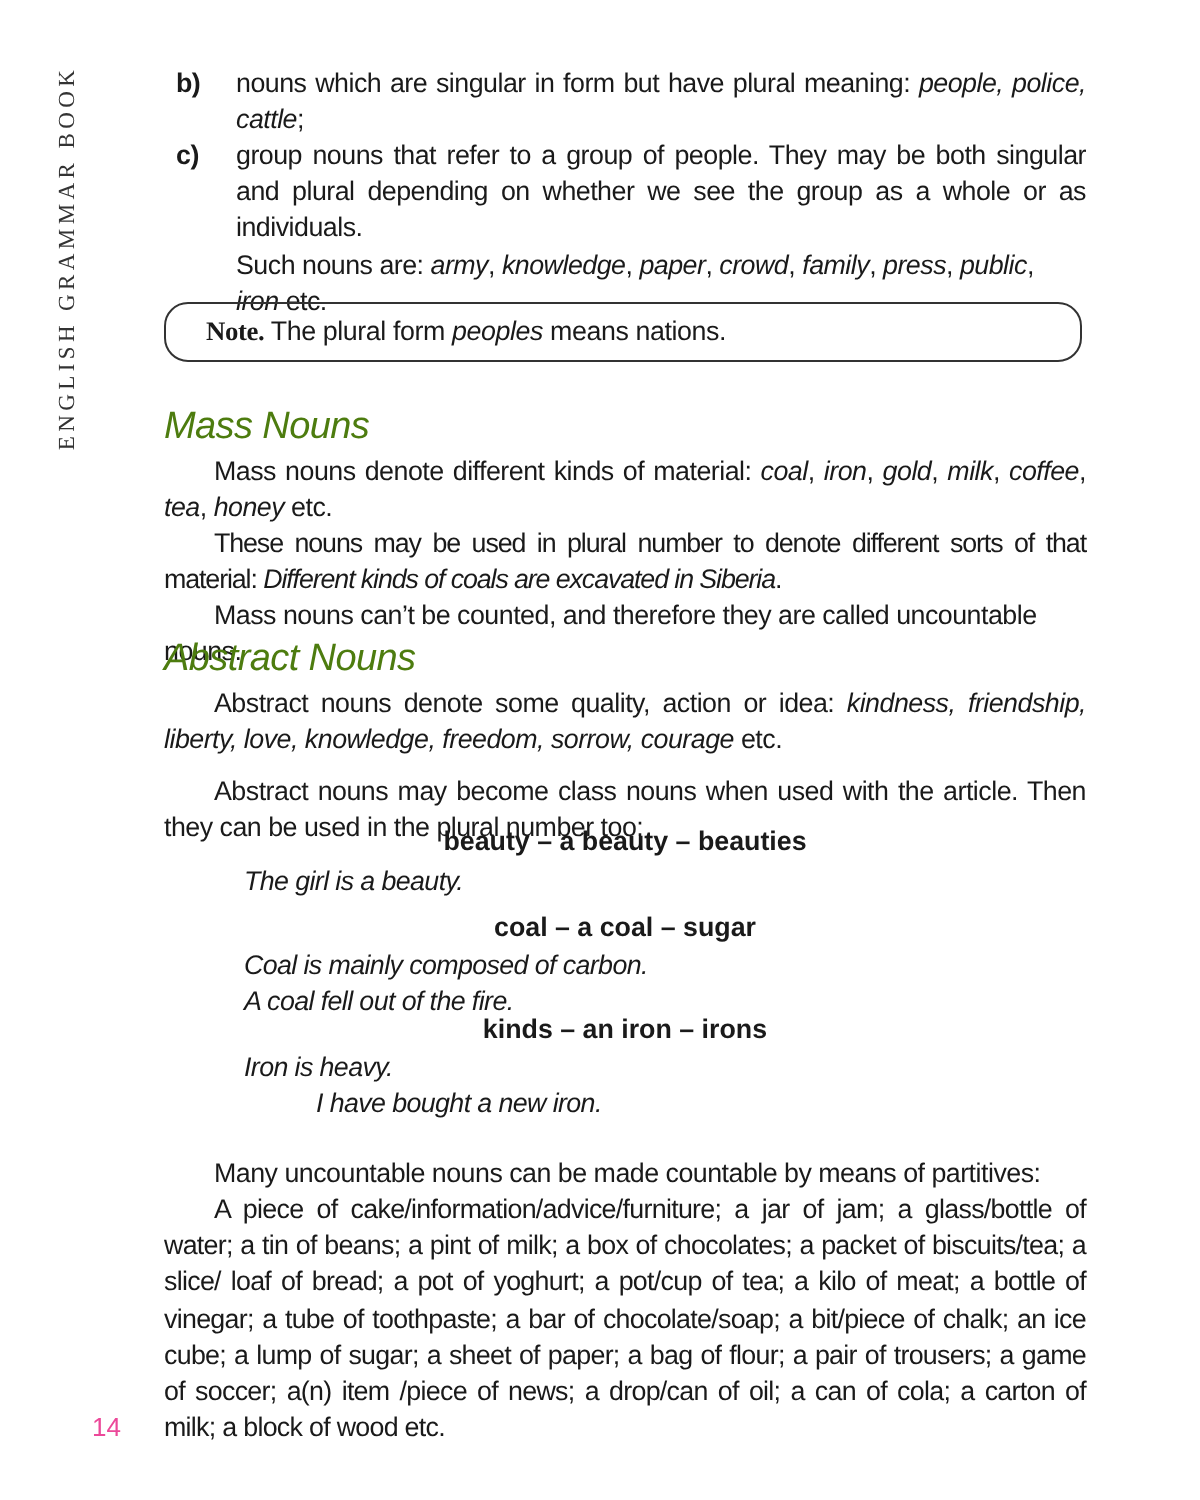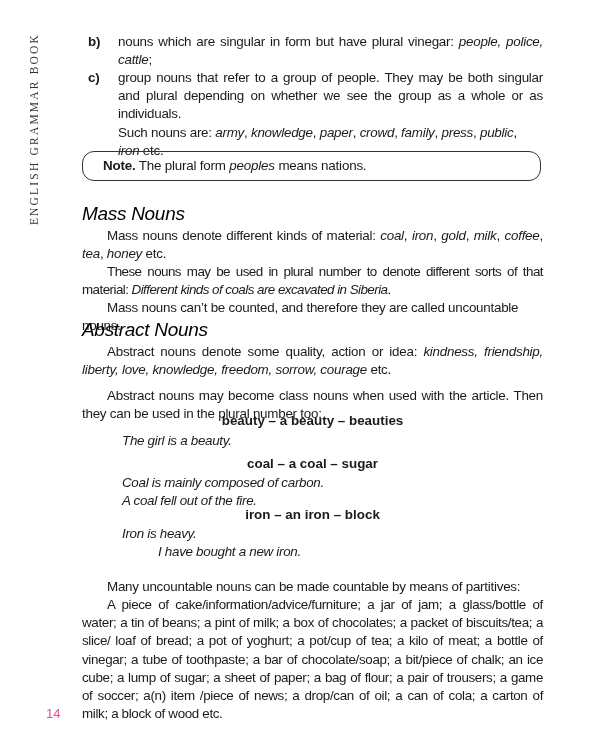--- a/index.html
+++ b/index.html
@@ -11,38 +11,38 @@
     white-space: nowrap; font-family: "Liberation Serif", serif;
     font-size: 11.5px; letter-spacing: 2.2px; color: #333; }
   .page-num { position: absolute; left: 46px; top: 706px; font-size: 13px; color: #ec4899; }
 
   .col { position: absolute; left: 82px; width: 461px; font-size: 13.4px; line-height: 18.2px; letter-spacing: -0.25px; }
   .item { position: absolute; left: 118px; width: 425px; font-size: 13.4px; line-height: 18.2px; letter-spacing: -0.25px; }
   .item .marker { position: absolute; left: -30px; font-weight: bold; }
   .j { text-align: justify; text-align-last: left; }
   .ind { text-indent: 25px; }
   i { font-style: italic; }
-  b { font-weight: bold; }
+  b { font-weight: bold; font-family: Liberation Serif, serif; }
   .note { position: absolute; left: 82px; top: 151px; width: 459px; height: 30px;
           border: 1.3px solid #333; border-radius: 12px; box-sizing: border-box; }
   .note-text { position: absolute; left: 20px; top: 6px; font-size: 13.4px; letter-spacing: -0.2px; }
-  .h2 { position: absolute; left: 82px; font-size: 19px; font-style: italic; color: #000000; letter-spacing: -0.3px; }
+  .h2 { position: absolute; left: 82px; font-size: 19px; font-style: italic; color: #4d7c0f; letter-spacing: -0.3px; }
   .center { position: absolute; left: 82px; width: 461px; text-align: center; font-weight: bold; font-size: 13.4px; }
   .ex { position: absolute; left: 122px; font-style: italic; font-size: 13.4px; line-height: 18.2px; letter-spacing: -0.3px; }
 </style>
 </head>
 <body>
 
 <div class="spine">
   <span>ENGLISH GRAMMAR BOOK</span>
 </div>
 
 <div class="item j" style="top:33px;">
   <span class="marker">b)</span>
-  <span>nouns which are singular in form but have plural vinegar: </span><i>people, police, cattle</i><span>;</span>
+  <span>nouns which are singular in form but have plural meaning: </span><i>people, police, cattle</i><span>;</span>
 </div>
 
 <div class="item j" style="top:69px;">
   <span class="marker">c)</span>
   <span>group nouns that refer to a group of people. They may be both singular and plural depending on whether we see the group as a whole or as individuals.</span>
 </div>
 <div class="item" style="top:124px;">
   <span>Such nouns are: </span><i>army</i>, <i>knowledge</i>, <i>paper</i>, <i>crowd</i>, <i>family</i>, <i>press</i>, <i>public</i>,<br><i>iron</i><span> etc.</span>
 </div>
 
@@ -67,20 +67,20 @@
 </div>
 <div class="col j ind" style="top:387px;">Abstract nouns may become class nouns when used with the article. Then they can be used in the plural number too:</div>
 
 <div class="center" style="top:413px;">beauty – a beauty – beauties</div>
 <div class="ex" style="top:432px;">The girl is a beauty.</div>
 
 <div class="center" style="top:456px;">coal – a coal – sugar</div>
 <div class="ex" style="top:474px;">Coal is mainly composed of carbon.</div>
 <div class="ex" style="top:492px;">A coal fell out of the fire.</div>
 
-<div class="center" style="top:507px;">iron – an iron – block</div>
+<div class="center" style="top:507px;">kinds – an iron – irons</div>
 <div class="ex" style="top:525px;">Iron is heavy.</div>
 <div class="ex" style="top:543px;margin-left:36px;">I have bought a new iron.</div>
 
 <div class="col ind" style="top:578px;">Many uncountable nouns can be made countable by means of partitives:</div>
 <div class="col j ind" style="top:596px; letter-spacing:-0.35px;">A piece of cake/information/advice/furniture; a jar of jam; a glass/bottle of water; a tin of beans; a pint of milk; a box of chocolates; a packet of biscuits/tea; a slice/ loaf of bread; a pot of yoghurt; a pot/cup of tea; a kilo of meat; a bottle of vinegar; a tube of toothpaste; a bar of chocolate/soap; a bit/piece of chalk; an ice cube; a lump of sugar; a sheet of paper; a bag of flour; a pair of trousers; a game of soccer; a(n) item /piece of news; a drop/can of oil; a can of cola; a carton of milk; a block of wood etc.</div>
 
 <div class="page-num">14</div>
 
 </body></html>

